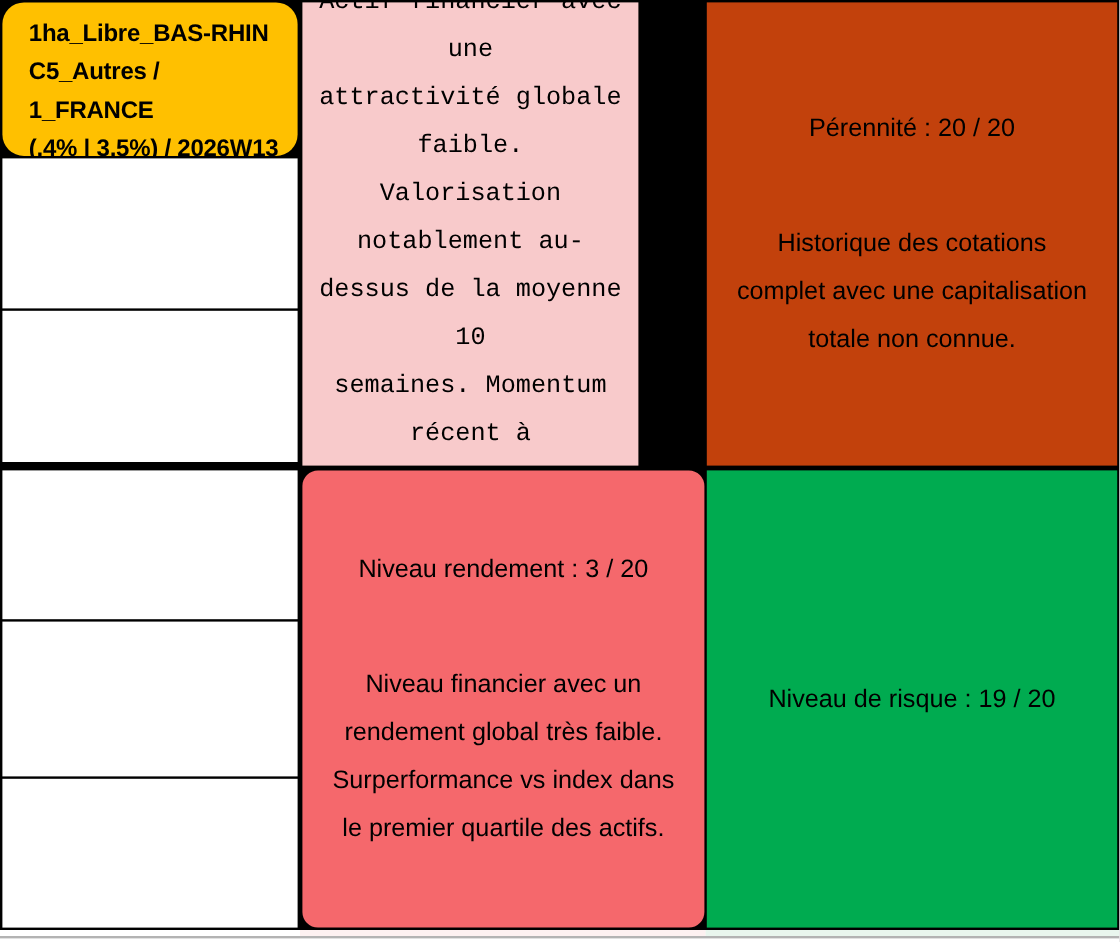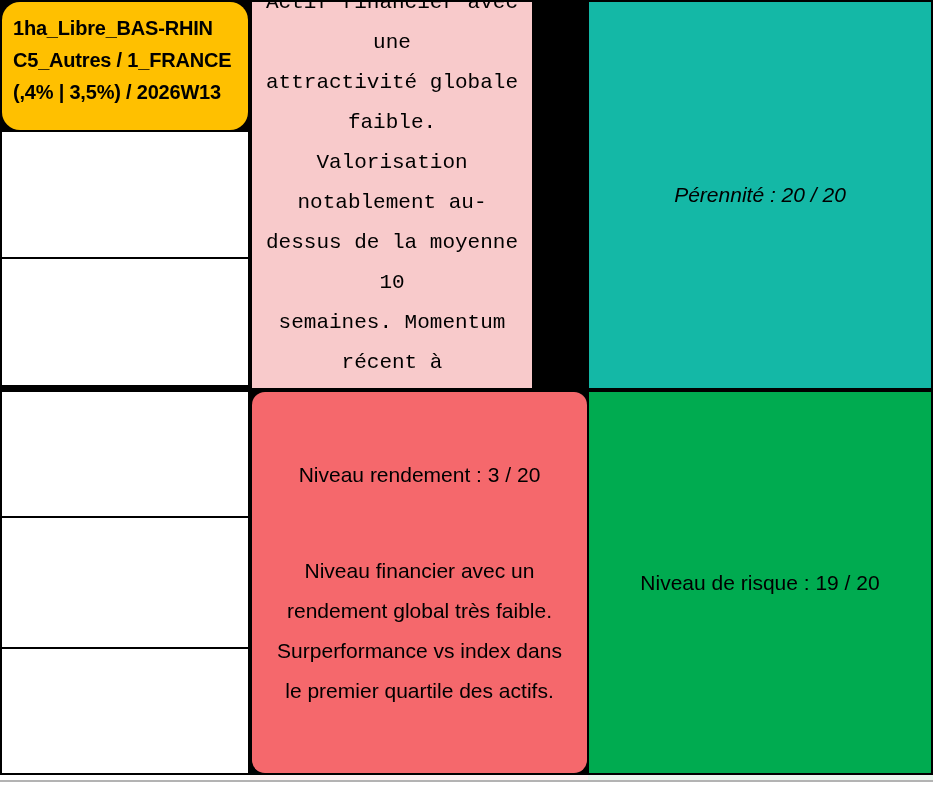--- a/index.html
+++ b/index.html
@@ -8,21 +8,21 @@
 
   .page { position: relative; width: 933px; height: 785px; background: #ffffff; overflow: hidden; }
 
   
   .table-backdrop { position: absolute; left: 0; top: 0; width: 933px; height: 775px; background: #000; }
 
   .cell { position: absolute; background: #fff; }
 
   .header-cell {
     left: 2px; top: 2px; width: 246px; height: 128px;
-    padding: 10px 6px 0 11px;
+    padding: 10px 6px 0 22px;
     font-weight: bold; font-size: 20px; line-height: 32px;
     white-space: pre-line; letter-spacing: -0.2px; border-radius: 18px;
   }
 
   .w1 { left: 2px; top: 132px; width: 246px; height: 125px; }
   .w2 { left: 2px; top: 259px; width: 246px; height: 126px; }
   .dbl { left: 2px; top: 388px; width: 246px; height: 2px; background: #fff; }
   .w3 { left: 2px; top: 392px; width: 246px; height: 124px; }
   .w4 { left: 2px; top: 518px; width: 246px; height: 129px; }
   .w5 { left: 2px; top: 649px; width: 246px; height: 124px; }
@@ -67,22 +67,25 @@
     <div class="title">Attractivité : 5 / 20</div>
     <div class="body">Actif financier avec une
 attractivité globale faible.
 Valorisation notablement au-
 dessus de la moyenne 10
 semaines. Momentum récent à
 la vente. Score ESG de l'actif
 non disponible.</div>
   </div>
 
-  <div class="cell quad q-perennite" style="background: #14b8a6; font-style: italic;">
+  <div class="cell quad q-perennite" style="background: #c2410c;">
     <div class="title">Pérennité : 20 / 20</div>
+    <div class="body">Historique des cotations
+complet avec une capitalisation
+totale non connue.</div>
   </div>
 
   <div class="cell quad q-rendement" style="background: rgb(245, 104, 108); border-radius: 13px;">
     <div class="title">Niveau rendement : 3 / 20</div>
     <div class="body">Niveau financier avec un
 rendement global très faible.
 Surperformance vs index dans
 le premier quartile des actifs.</div>
   </div>
 

